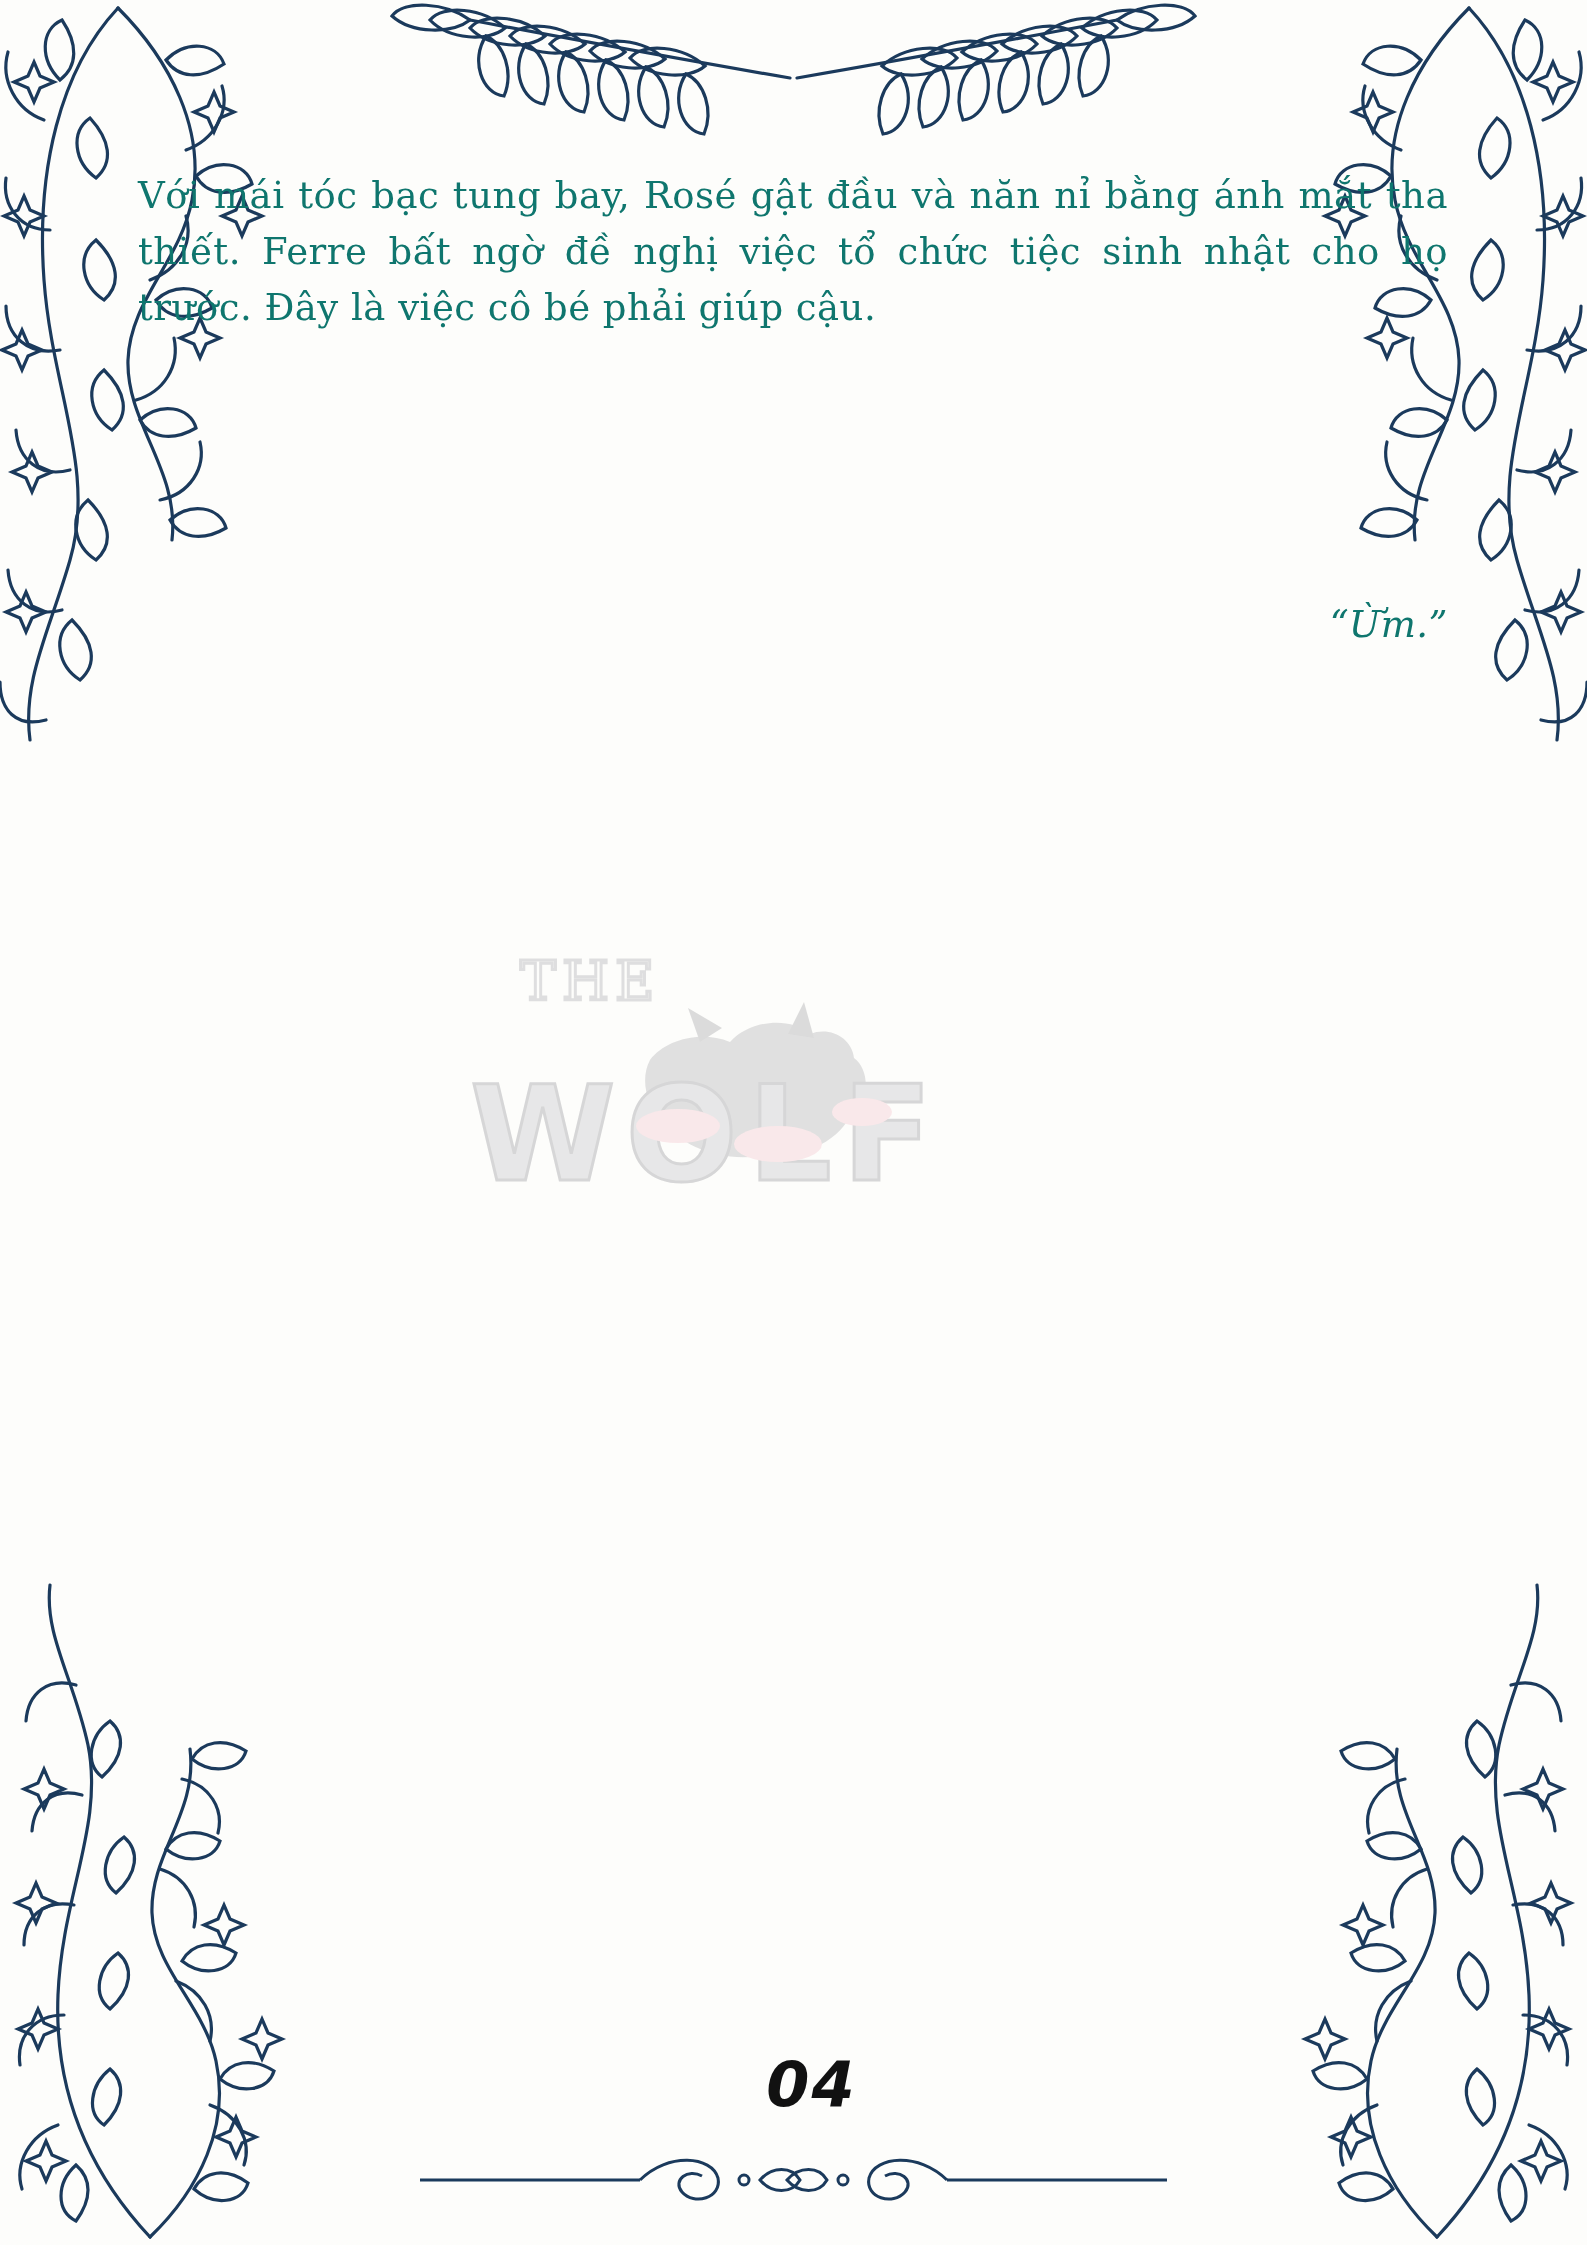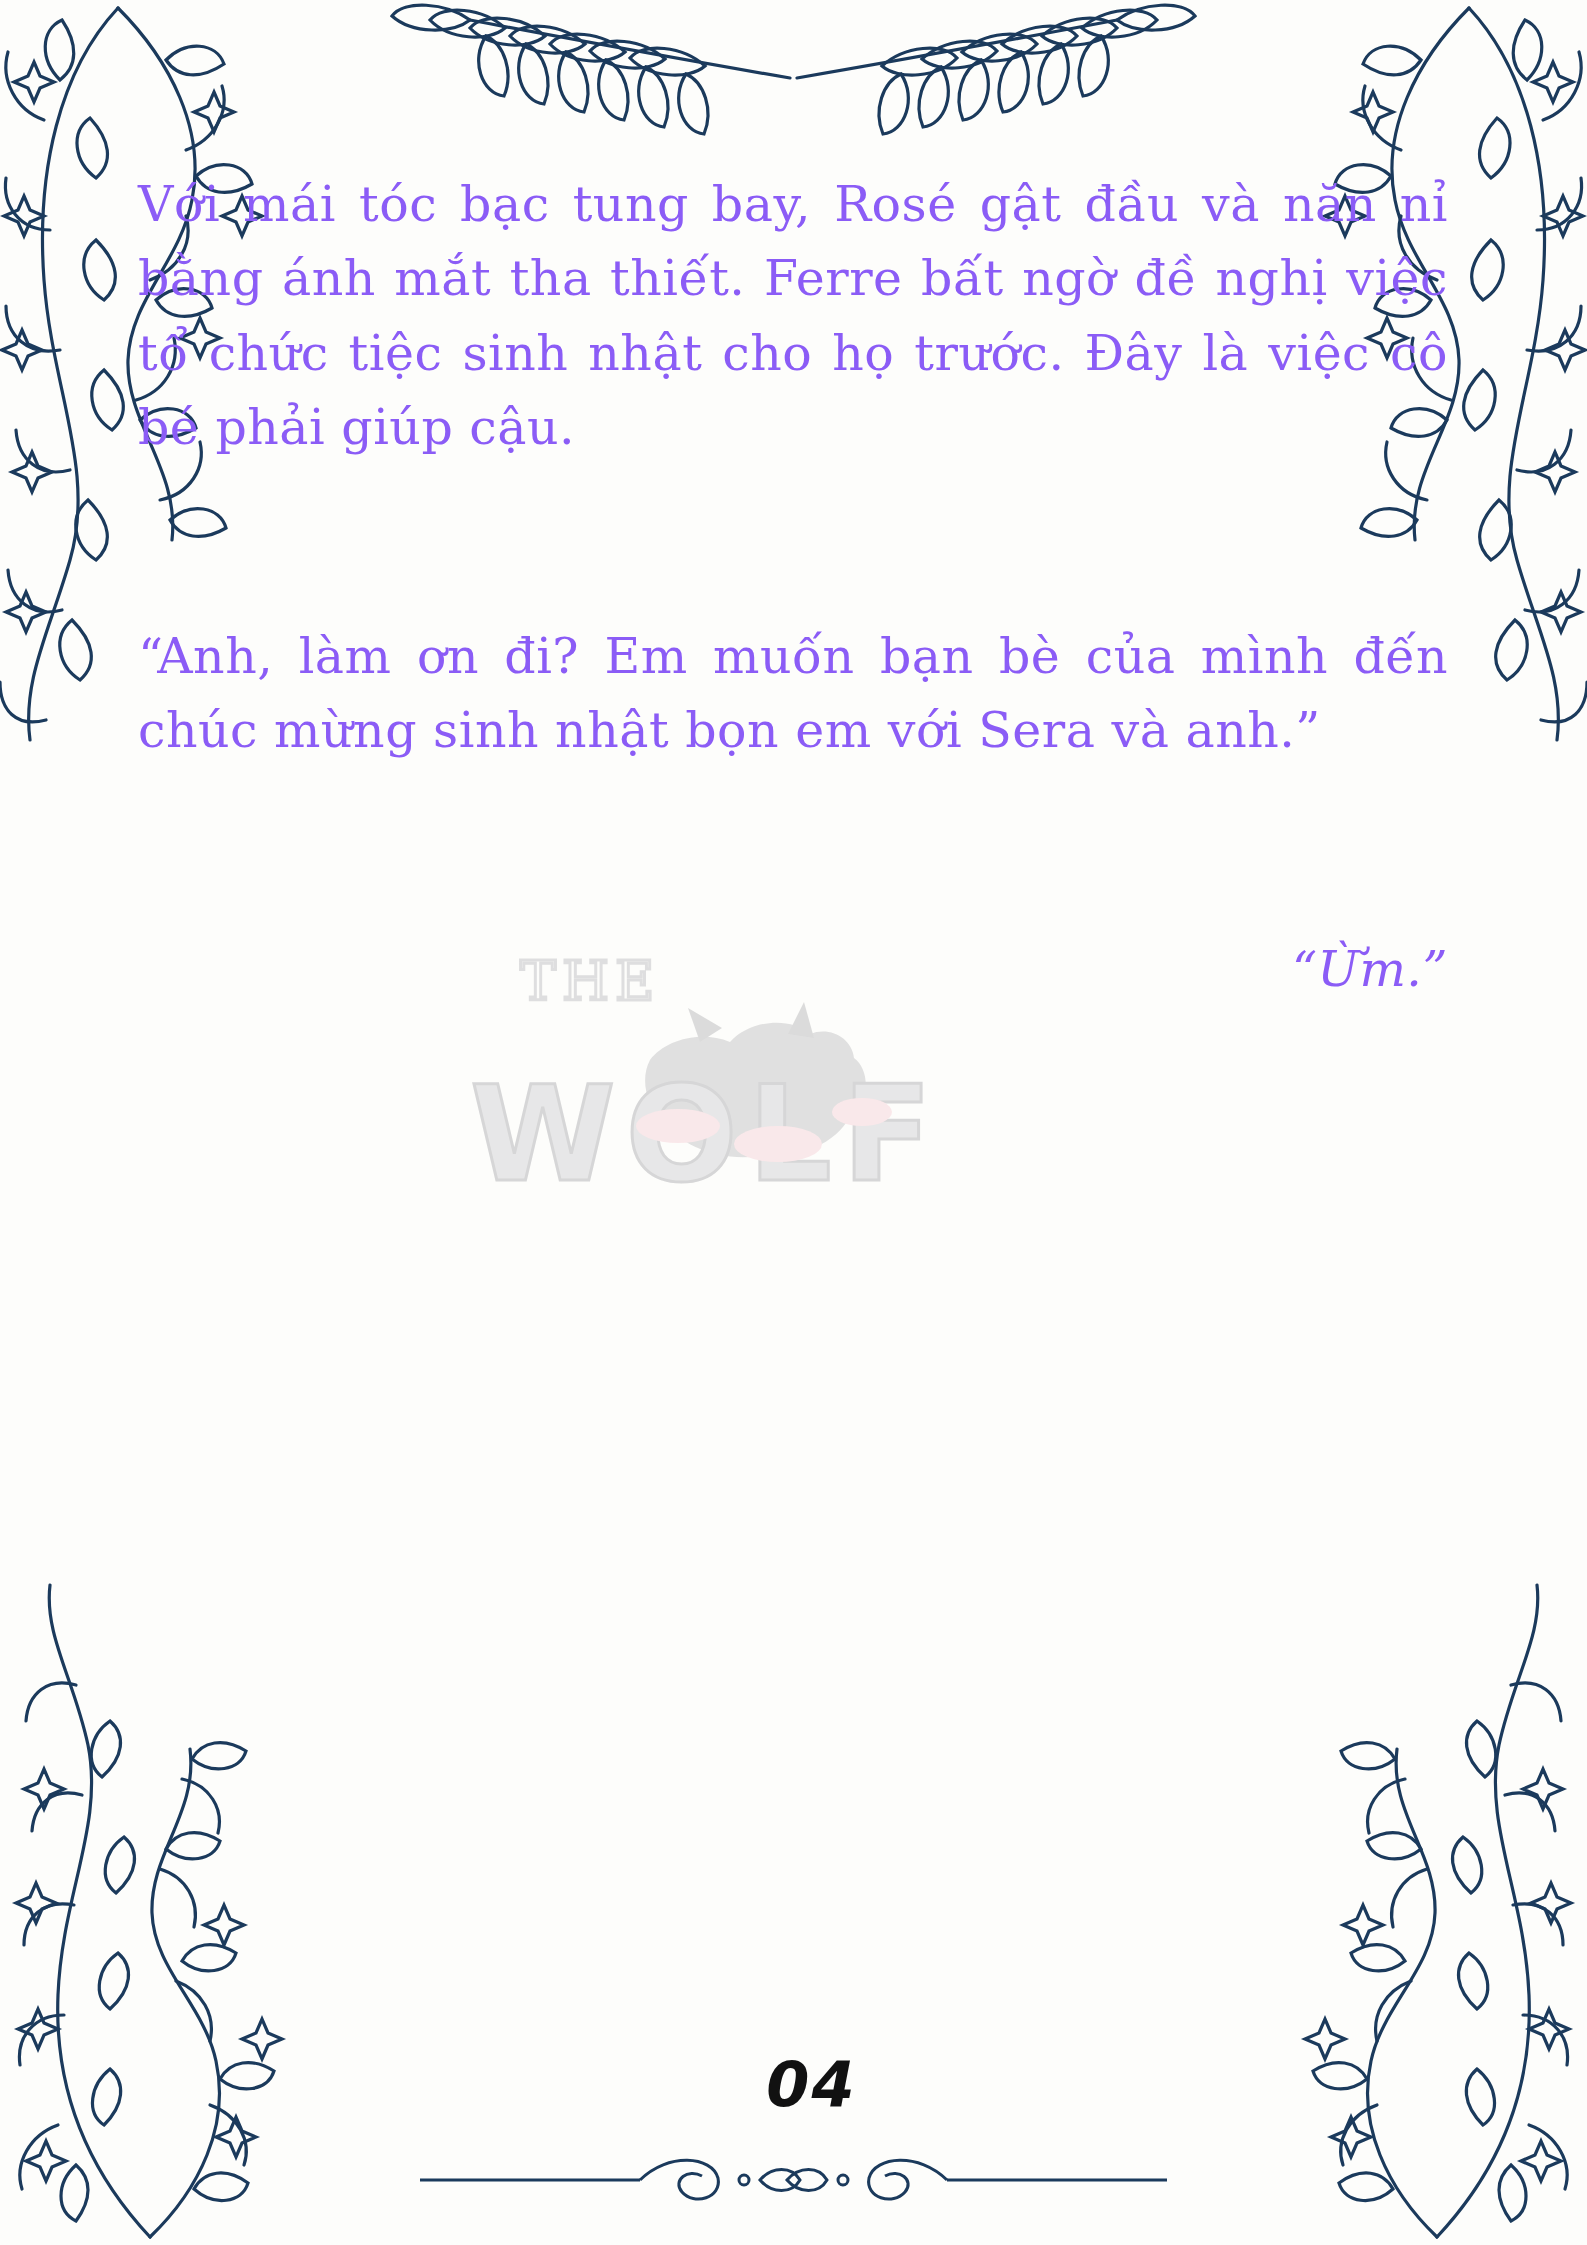--- a/index.html
+++ b/index.html
@@ -40,23 +40,23 @@
 
   
   .content {
     position: absolute;
     left: 138px;
     top: 168px;
     width: 1310px;
   }
   .para {
     font-family: "DejaVu Serif", serif;
-    font-size: 49px;
+    font-size: 37px;
     line-height: 1.52;
-    color: #8b5cf6;
+    color: #0f766e;
     letter-spacing: 0.5px;
     margin: 0 0 58px 0;
     text-align: justify;
     text-justify: inter-word;
   }
   .para.last-short {
     text-align: right;
     font-style: italic;
   }
   .spacer-1 { height: 96px; }
@@ -291,21 +291,20 @@
 
       <ellipse cx="278" cy="196" rx="42" ry="17" fill="#f3b9c4"></ellipse>
       <ellipse cx="378" cy="214" rx="44" ry="18" fill="#f3b9c4"></ellipse>
       <ellipse cx="462" cy="182" rx="30" ry="14" fill="#f3b9c4"></ellipse>
     </g>
   </svg>
 
   <div class="content">
     <p class="para">Với mái tóc bạc tung bay, Rosé gật đầu và năn nỉ bằng ánh mắt tha thiết. Ferre bất ngờ đề nghị việc tổ chức tiệc sinh nhật cho họ trước. Đây là việc cô bé phải giúp cậu.</p>
     <div class="spacer-1"></div>
-    <p class="para">“Anh, làm ơn đi? Em muốn bạn bè của mình đến chúc mừng sinh nhật bọn em với Sera và anh.”</p>
     <div class="spacer-2"></div>
     <p class="para last-short">“Ừm.”</p>
     <div class="spacer-3"></div>
   </div>
 
   <div class="page-number">04</div>
 
   <svg class="bottom-rule" viewBox="0 0 1587 60">
     <g stroke="#1b3a5c" fill="none" stroke-width="3">
       <line x1="420" y1="30" x2="640" y2="30"></line>

